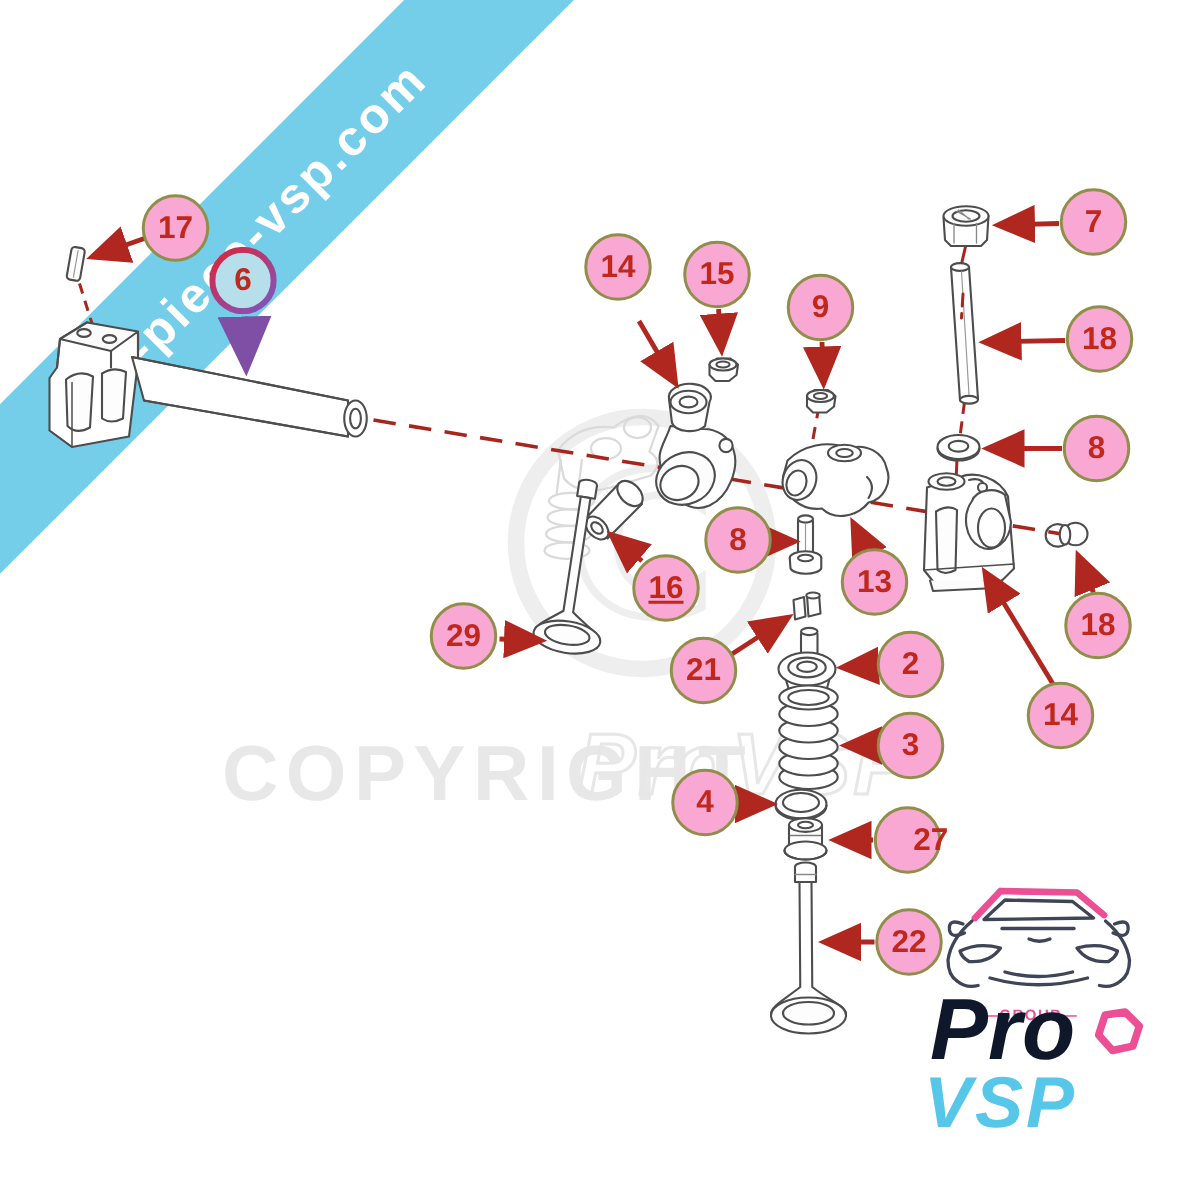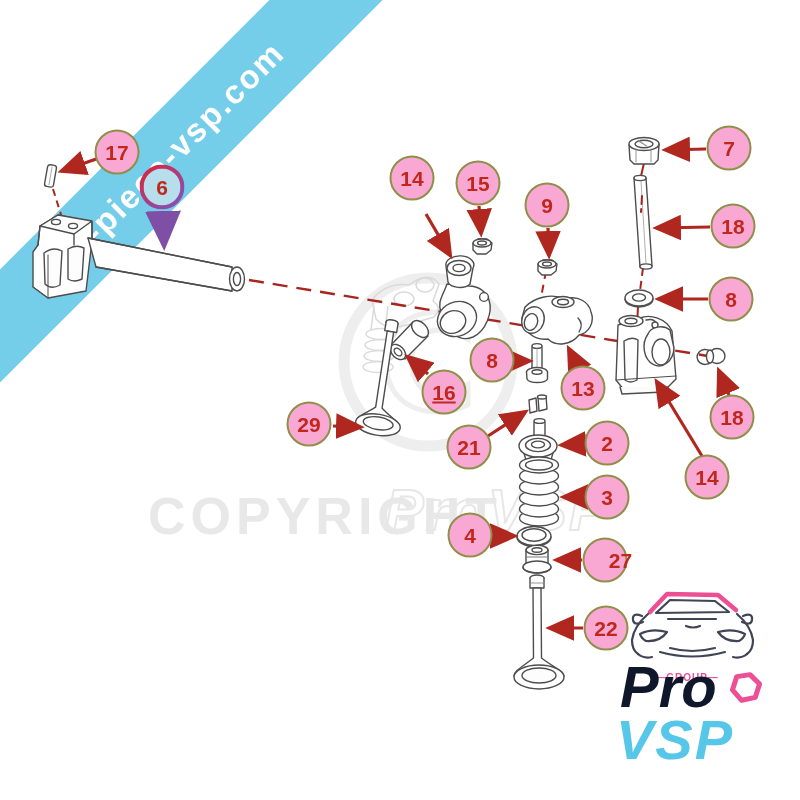--- a/index.html
+++ b/index.html
@@ -24,21 +24,21 @@
     font-size:21px;font-weight:bold;color:#c1281c;transform:translate(-50%,-50%);}
   .callout.special{border:4px solid transparent;
     background:linear-gradient(#b6dfeb,#b6dfeb) padding-box,
                linear-gradient(140deg,#cf2b4e 20%,#8a4fae 80%) border-box;}
   
   #logo{position:absolute;left:612px;top:578px;width:170px;height:205px;z-index:5;}
   #logo-group{position:absolute;left:0px;top:94px;width:150px;text-align:center;
     font-size:10px;font-weight:bold;letter-spacing:1px;color:#ec4f93;}
   #logo-pro{position:absolute;left:8px;top:80px;font-size:58px;line-height:1;
     font-weight:bold;font-style:italic;color:#0f172a;}
-  #logo-vsp{position:absolute;left:4px;top:134px;font-size:56px;line-height:1;
+  #logo-vsp{position:absolute;left:4px;top:134px;font-size:48px;line-height:1;
     font-weight:bold;font-style:italic;color:#57c7e9;letter-spacing:2px;}
 </style>
 </head>
 <body>
 
 <div id="stage">
 
   <div id="wm-copyright">COPYRIGHT</div>
   <div id="wm-brand">ProVSP</div>
 

